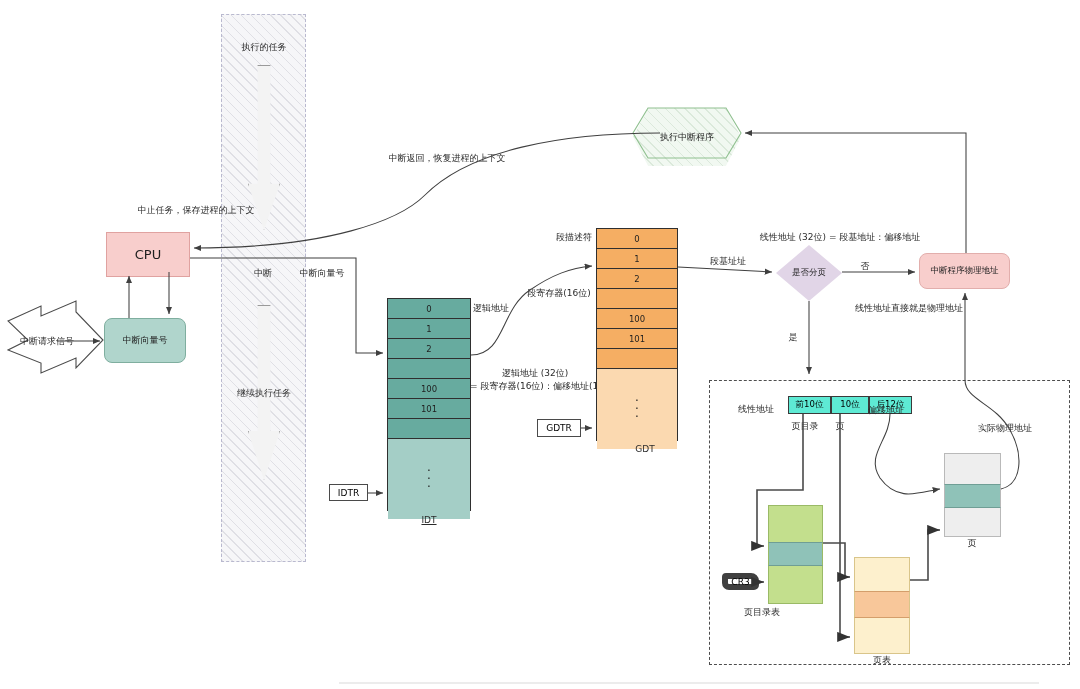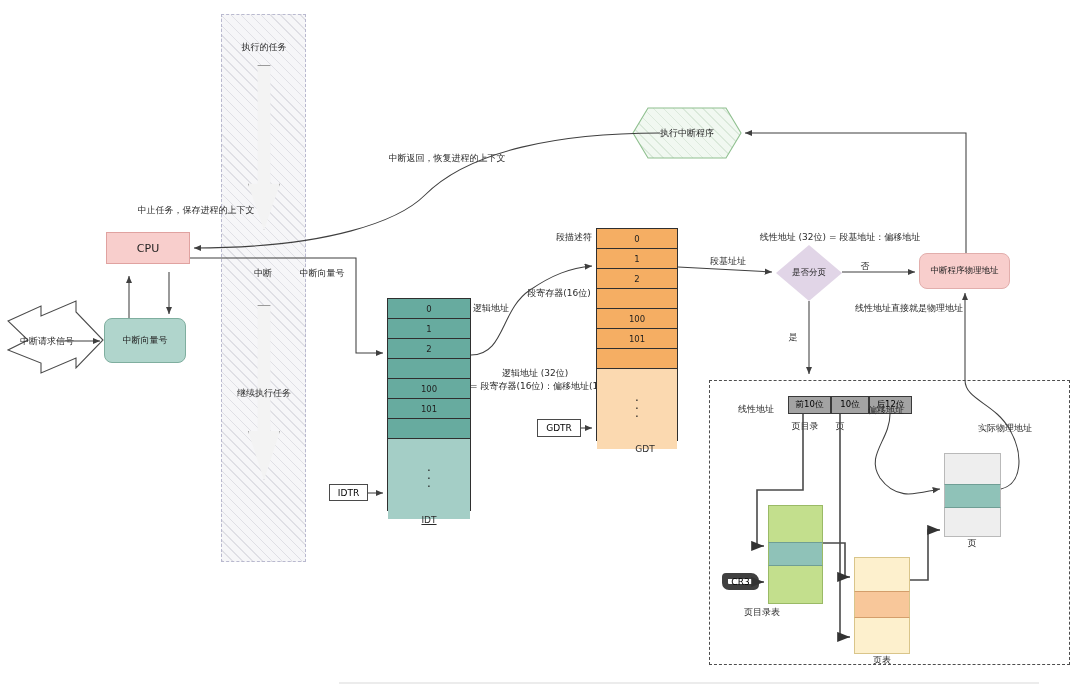--- a/index.html
+++ b/index.html
@@ -42,21 +42,21 @@
   .idt-solid{background:#67ab9f;}
   .idt-fade{background:#a4cec6;}
   .gdt-solid{background:#f5ae63;}
   .gdt-fade{background:#fbd9b0;}
 
   .dots{font-size:12px;letter-spacing:0;line-height:8px;}
   .dots span{display:block;}
 
   
   .pagingbox{border:1px dashed #4d4d4d;background:#fff;}
-  .fieldcell{border:1px solid #3a3a3a;background:#a3a3a3;font-size:8.5px;}
+  .fieldcell{border:1px solid #3a3a3a;background:#5eead4;font-size:8.5px;}
   .pd-green{background:#c3df8d;border:1px solid #9aba66;}
   .pd-teal{background:#8fc2b8;border-top:1px solid #6f9e95;border-bottom:1px solid #6f9e95;}
   .pt-cream{background:#fdf0cd;border:1px solid #d9c58a;}
   .pt-orange{background:#f8c79a;border-top:1px solid #d49e6b;border-bottom:1px solid #d49e6b;}
   .pg-grey{background:#eeeeee;border:1px solid #b9b9b9;}
   .pg-teal{background:#8fc2b8;border-top:1px solid #6f9e95;border-bottom:1px solid #6f9e95;}
 
   svg.overlay{position:absolute;left:0;top:0;width:1080px;height:689px;pointer-events:none;}
   .ln{stroke:#3f3f3f;stroke-width:1.05;fill:none;}
   .ln2{stroke:#4a4a4a;stroke-width:1.6;fill:none;}
@@ -75,21 +75,21 @@
   <div class="abs bigarrow arrow-shaft" style="left:248px;top:305px;width:32px;height:175px;"></div>
   <div class="lbl c" style="left:264px;top:388px;">继续执行任务</div>
 
   <svg class="overlay">
     <polygon points="8,321 41,306 41,316 76,301 76,312 103,340 76,368 76,358 41,373 41,363 8,350 28,340" fill="#ffffff" stroke="#4b4b4b" stroke-width="1.1"></polygon>
   </svg>
   <div class="lbl c" style="left:47px;top:336px;">中断请求信号</div>
 
   <div class="abs ctrl ctr" style="left:104px;top:318px;width:82px;height:45px;font-size:9px;color:#1f1f1f;">中断向量号</div>
 
-  <div class="abs cpu ctr" style="left:106px;top:232px;width:84px;height:32px;font-size:11px;color:#1f1f1f;">CPU</div>
+  <div class="abs cpu ctr" style="left:106px;top:232px;width:84px;height:45px;font-size:13px;color:#1f1f1f;">CPU</div>
 
   <div class="lbl c" style="left:196px;top:205px;">中止任务，保存进程的上下文</div>
   <div class="lbl c" style="left:263px;top:268px;">中断</div>
   <div class="lbl c" style="left:322px;top:268px;">中断向量号</div>
   <div class="lbl c" style="left:447px;top:153px;">中断返回，恢复进程的上下文</div>
 
   <div class="abs tbl" style="left:387px;top:298px;width:84px;height:213px;">
     <div class="row ctr idt-solid" style="height:19px;">0</div>
     <div class="row ctr idt-solid" style="height:19px;">1</div>
     <div class="row ctr idt-solid" style="height:19px;">2</div>
@@ -136,21 +136,21 @@
   <div class="abs reg ctr" style="left:537px;top:419px;width:44px;height:18px;">GDTR</div>
 
   <div class="abs diaclip ctr" style="left:776px;top:245px;width:66px;height:56px;font-size:8.5px;color:#1f1f1f;">是否分页</div>
   <div class="lbl c" style="left:840px;top:232px;">线性地址 (32位) = 段基地址：偏移地址</div>
   <div class="lbl c" style="left:865px;top:261px;">否</div>
   <div class="lbl c" style="left:793px;top:332px;">是</div>
   <div class="lbl c" style="left:909px;top:303px;">线性地址直接就是物理地址</div>
 
   <div class="abs phys ctr" style="left:919px;top:253px;width:91px;height:36px;font-size:8.5px;color:#1f1f1f;">中断程序物理地址</div>
 
-  <div class="abs hexclip ctr" style="left:633px;top:108px;width:108px;height:50px;font-size:9px;color:#1f1f1f;border:0;">执行中断程序</div>
+  <div class="abs hexclip ctr" style="left:633px;top:108px;width:108px;height:58px;font-size:9px;color:#1f1f1f;border:0;">执行中断程序</div>
   <svg class="overlay">
     <polygon points="648,108 726,108 741,133 726,158 648,158 633,133" fill="none" stroke="#8fc08f" stroke-width="1.1"></polygon>
   </svg>
 
   <div class="abs pagingbox" style="left:709px;top:380px;width:361px;height:285px;"></div>
 
   <div class="lbl c" style="left:756px;top:404px;">线性地址</div>
 
   <div class="abs fieldcell ctr" style="left:788px;top:396px;width:43px;height:18px;">前10位</div>
   <div class="abs fieldcell ctr" style="left:831px;top:396px;width:38px;height:18px;">10位</div>

